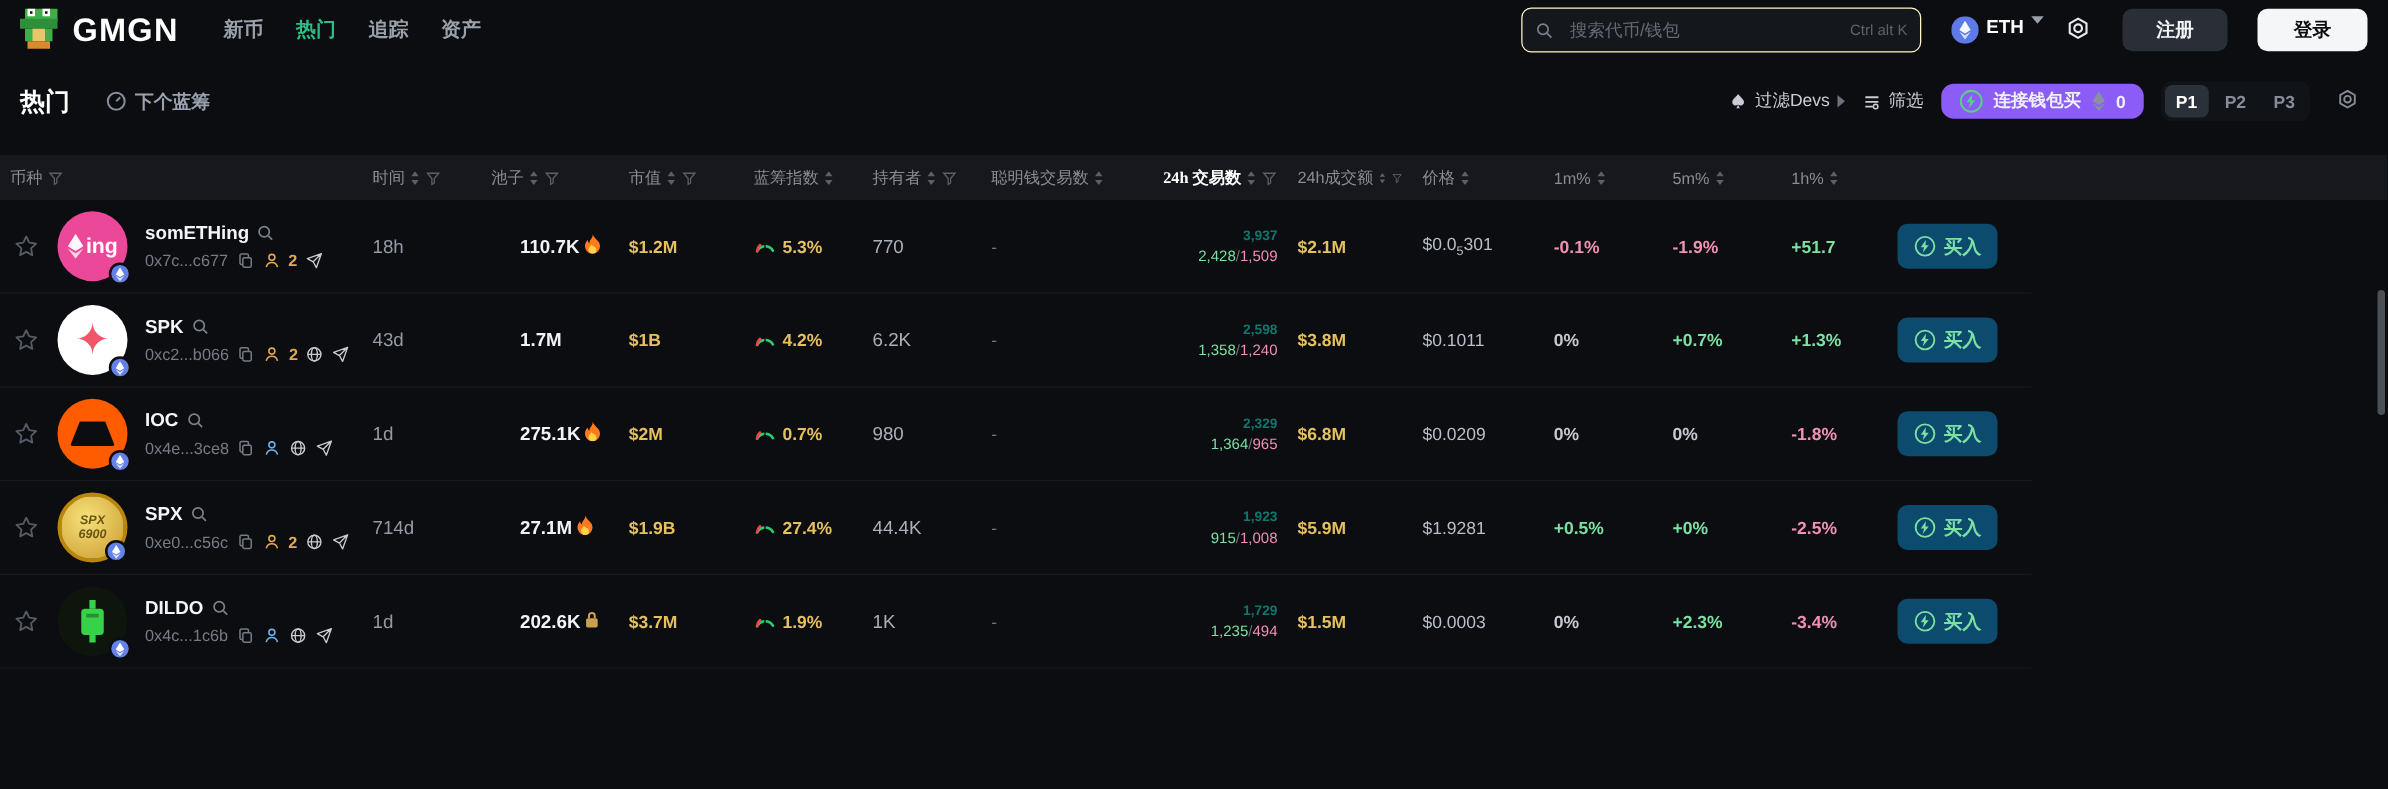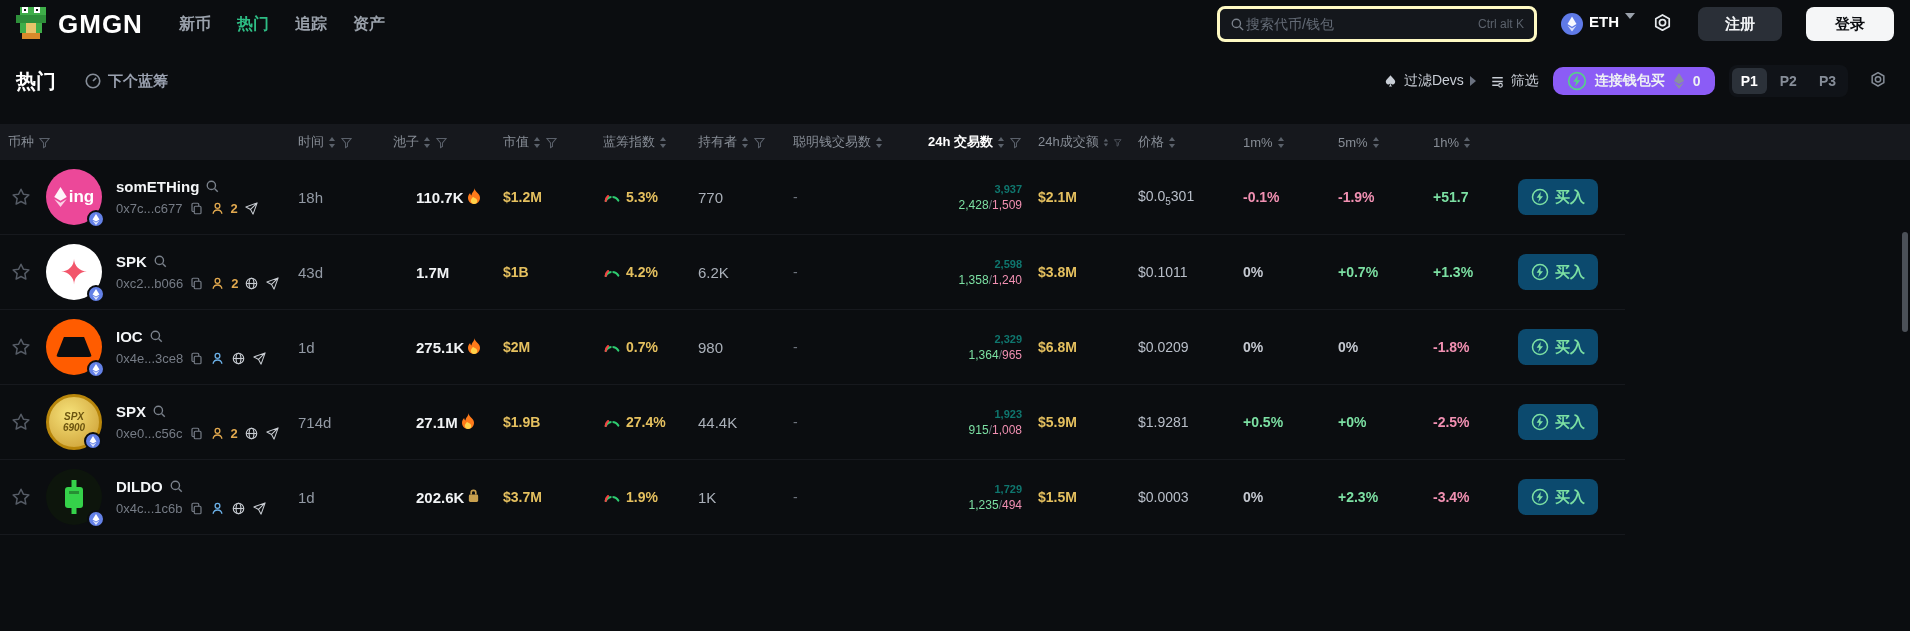--- a/index.html
+++ b/index.html
@@ -5,22 +5,22 @@
   * { margin:0; padding:0; box-sizing:border-box; }
   html,body { width:1910px; height:631px; overflow:hidden; background:#0b0d10;
     font-family:"Liberation Sans","DejaVu Sans",sans-serif; color:#e8eaed; }
   .topbar { height:48px; display:flex; align-items:center; padding:0 16px; gap:10px; }
   .logo-wrap { display:flex; align-items:center; gap:8px; }
   .logo-text { font-size:26px; font-weight:800; letter-spacing:1px; color:#fff; }
   .nav { display:flex; gap:26px; margin-left:26px; }
   .nav-item { font-size:16px; font-weight:700; color:#9aa1ab; cursor:pointer; }
   .nav-item.active { color:#2ebd85; }
   .spacer { flex:1; }
-  .search { width:320px; height:36px; background:#14171c; border:3px solid #fef9c3; border-radius:8px;
-    display:flex; align-items:center; padding:0 10px; gap:1px; }
+  .search { width:320px; height:36px; background:#14171c; border:1px solid #fef9c3; border-radius:8px;
+    display:flex; align-items:center; padding:0 10px; gap:13px; }
   .search input { flex:1; background:transparent; border:none; outline:none; color:#c9ced6;
     font-size:14px; font-family:inherit; }
   .search input::placeholder { color:#646b76; }
   .kbd { font-size:12px; color:#5b626c; white-space:nowrap; }
   .chain { display:flex; gap:6px; margin-left:14px; cursor:pointer; }
   .chain-label { font-size:15px; font-weight:700; color:#fff; }
   .chev { width:0; height:0; border-left:5px solid transparent; border-right:5px solid transparent;
     border-top:6px solid #9aa1ab; }
   .iconbtn { display:flex; align-items:center; justify-content:center; cursor:pointer; margin:0 6px; }
   .btn { height:34px; border-radius:8px; display:flex; align-items:center; justify-content:center;
@@ -44,21 +44,21 @@
   .connect-label { font-size:14px; font-weight:600; color:#eef1f4; }
   .connect-amt { font-size:14px; font-weight:700; color:#eef1f4; }
   .presets { display:flex; align-items:center; gap:4px; background:#101318; border-radius:8px; padding:3px; }
   .preset { padding:5px 9px; font-size:14px; font-weight:700; color:#868d98; border-radius:6px; cursor:pointer; }
   .preset.active { background:#2b3139; color:#fff; }
 
   .thead { margin-top:16px; background:#16181d; height:36px; }
   .grid { display:grid; grid-template-columns:290px 95px 110px 100px 95px 95px 135px 110px 100px 105px 95px 95px 85px 115px;
     width:1625px; }
   .hcell { display:flex; align-items:center; gap:4px; font-size:13px; color:#878d96; padding:0 8px; height:36px; white-space:nowrap; cursor:pointer; }
-  .hcell.right { justify-content:flex-end; }
+  .hcell.right { justify-content:flex-end;font-family:Liberation Serif, serif; }
   .hcell.active { color:#fff; font-weight:700; }
   .row { height:75px; border-bottom:1px solid #17191e; align-items:center; }
   .cell { padding:0 8px; font-size:14px; display:flex; align-items:center; }
   .cell.right { justify-content:flex-end; }
   .coin-cell { display:flex; align-items:center; gap:0; padding-left:10px; }
   .star { width:22px; height:22px; cursor:pointer; flex:none; }
   .avatar { width:56px; height:56px; border-radius:50%; margin-left:14px; position:relative; flex:none;
     display:flex; align-items:center; justify-content:center; overflow:visible; }
   .av-badge { position:absolute; right:-3px; bottom:-3px; width:18px; height:18px; border-radius:50%;
     background:#6481e7; border:2px solid #0b0d10; display:flex; align-items:center; justify-content:center; }

